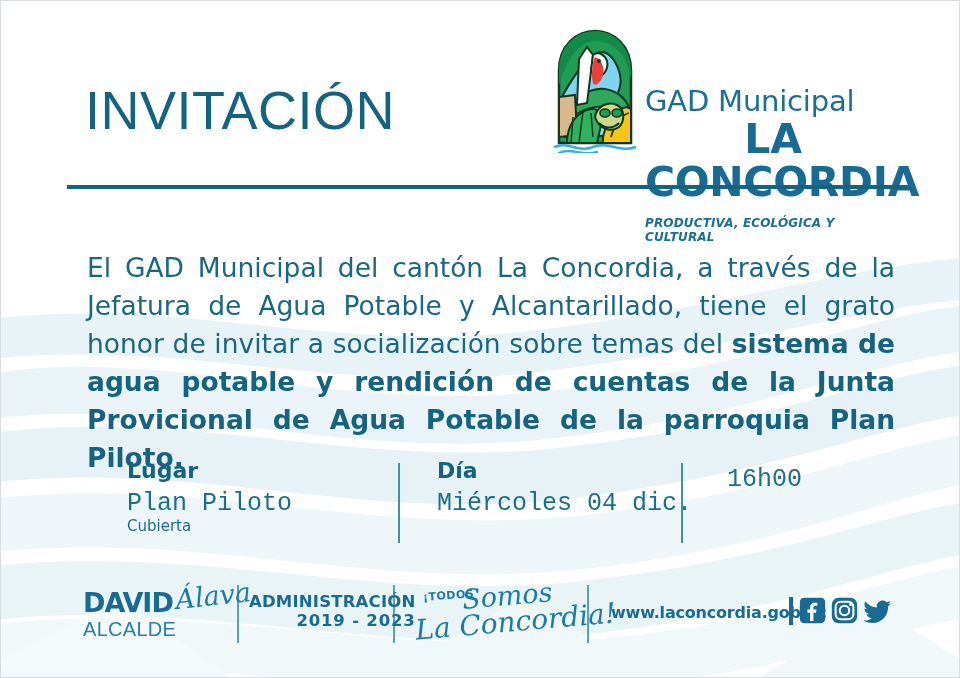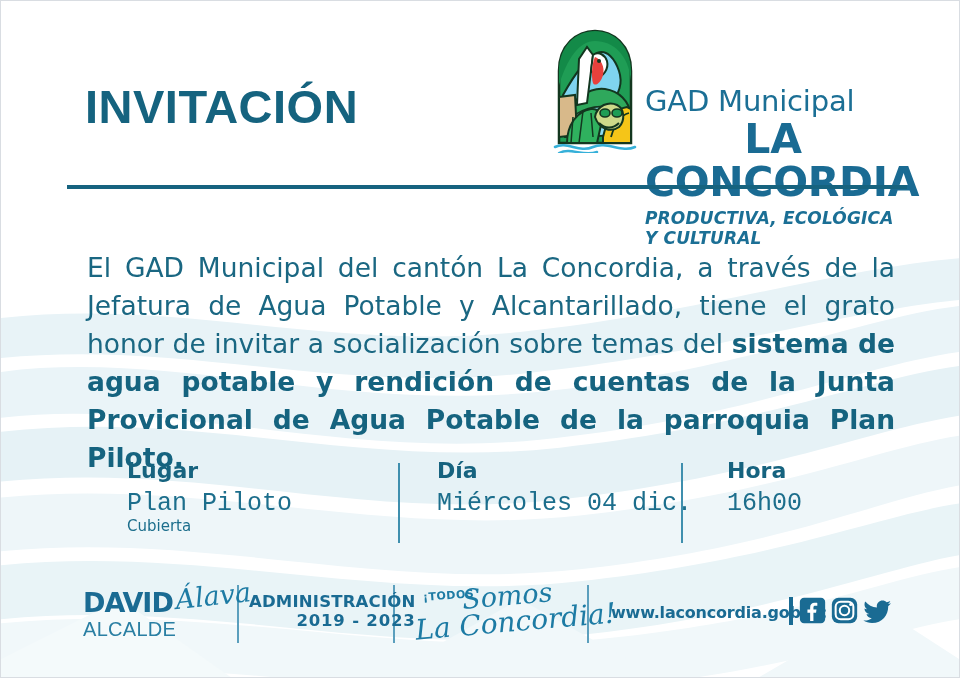--- a/index.html
+++ b/index.html
@@ -16,40 +16,40 @@
     box-sizing:border-box;
     border:1px solid #d9dde2;
     overflow:hidden;
   }
   
   .waves{position:absolute;inset:0;width:100%;height:100%;z-index:0;pointer-events:none;}
   
   .header{position:absolute;left:0;top:0;width:960px;height:186px;z-index:3;}
   .title{
     position:absolute;left:84px;top:82px;
-    font-size:47px;font-weight:bold;letter-spacing:0.5px;
+    font-size:54px;font-weight:normal;letter-spacing:0.5px;
     color:#15637f;line-height:1;
     font-family:"Liberation Sans", sans-serif;
   }
   .logo{position:absolute;left:548px;top:24px;width:350px;height:148px;}
   .logo-emblem{position:absolute;left:0;top:0;width:92px;height:128px;}
   .logo-text{position:absolute;left:96px;top:62px;width:256px;}
   .logo-line1{
     font-size:29px;color:#1b6f95;line-height:1;letter-spacing:-0.2px;
     font-family:"DejaVu Sans", sans-serif;font-weight:400;
   }
   .logo-line2{
     font-size:41px;color:#1a6b93;font-weight:bold;line-height:1.05;
     letter-spacing:-0.3px;margin-top:2px;
     font-family:"DejaVu Sans", sans-serif;
     text-align:center;
   }
   .logo-line3{
-    font-size:17px;color:#1b6f95;font-weight:bold;font-style:italic;
-    letter-spacing:0.15px;margin-top:4px;
+    font-size:12px;color:#1b6f95;font-weight:bold;font-style:italic;
+    letter-spacing:0.15px;margin-top:12px;
     font-family:"DejaVu Sans", sans-serif;
   }
   .rule{
     position:absolute;left:66px;top:184px;width:840px;height:4px;
     background:#16637f;z-index:3;
   }
   
   .body-copy{
     position:absolute;left:86px;top:248px;width:808px;
     z-index:3;
@@ -225,21 +225,20 @@
       <div class="value">Plan Piloto</div>
       <div class="sub">Cubierta</div>
     </div>
 
     <div class="detail" id="detail-dia">
       <div class="label">Día</div>
       <div class="value">Miércoles 04 dic.</div>
     </div>
 
     <div class="detail" id="detail-hora">
-      <div class="label">Hora</div>
       <div class="value">16h00</div>
     </div>
 
   </div>
   <div class="vdiv" id="vdiv-1"></div>
   <div class="vdiv" id="vdiv-2"></div>
 
   <div class="footer">
 
     <div class="mayor">

